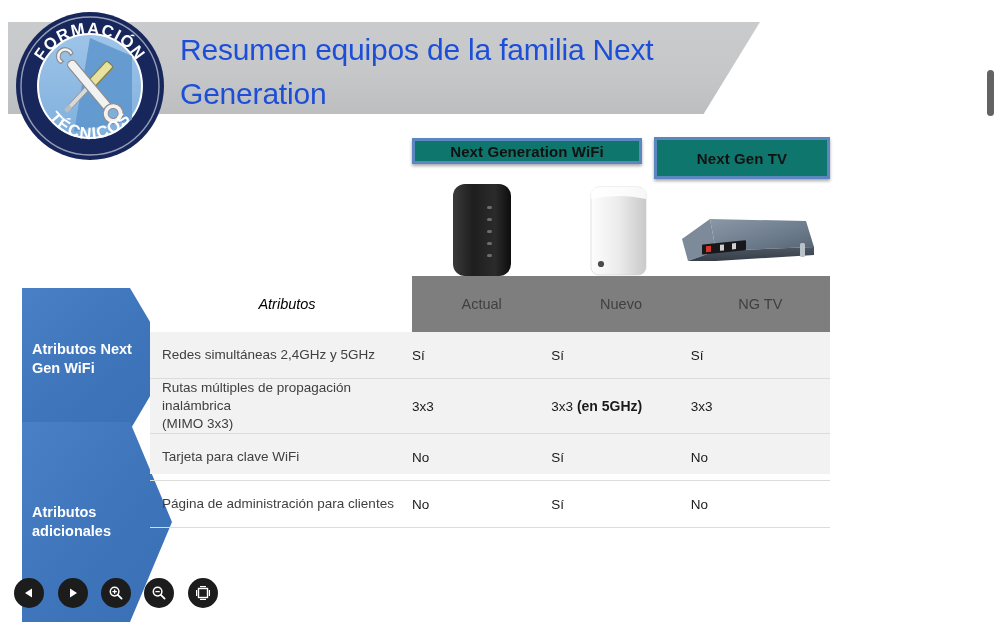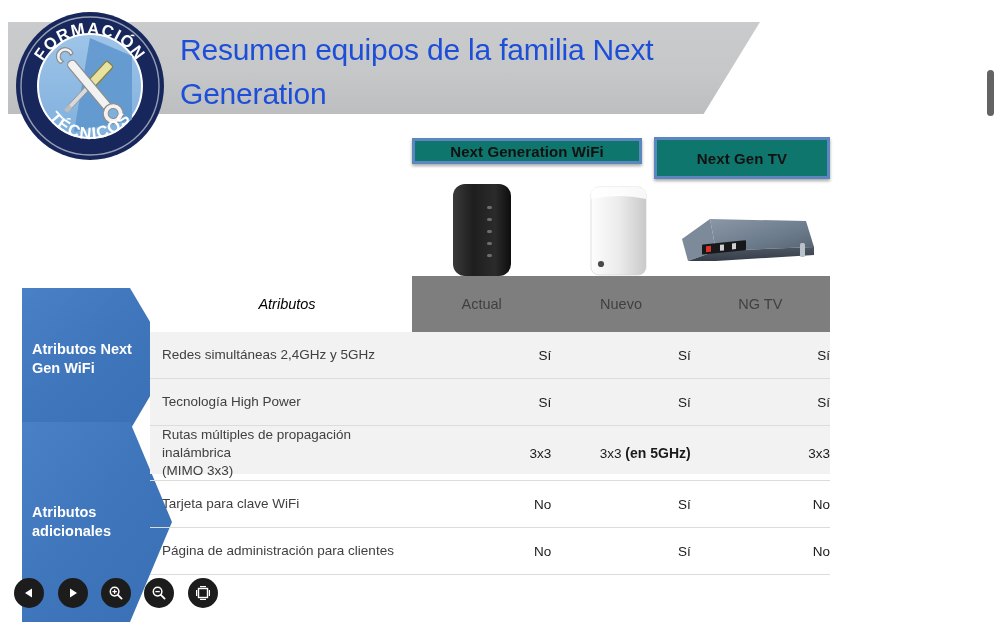--- a/index.html
+++ b/index.html
@@ -148,21 +148,21 @@
   }
 
   .cell-attr {
     font-size: 13.5px;
     color: #404040;
     padding-left: 12px !important;
     line-height: 18px;
     white-space: pre-line;
   }
   .cell-val {
-    text-align: right;
+    text-align: left;
     font-size: 13.5px;
     color: #1a1a1a;
   }
   .cell-val .sub {
     font-size: 14px;
     font-weight: bold;
   }
   .r-sep td { border-bottom: 1px solid #dcdcdc; }
   .h-row-1 td { height: 46px; }
   .h-row-2 td { height: 46px; }
@@ -332,26 +332,20 @@
       <tr>
         <th class="hdr-attr">Atributos</th>
         <th class="hdr-val">Actual</th>
         <th class="hdr-val">Nuevo</th>
         <th class="hdr-val">NG TV</th>
       </tr>
     </thead>
     <tbody>
       <tr class="r-sep h-row-1">
         <td class="cell-attr">Redes simultáneas 2,4GHz y 5GHz</td>
-        <td class="cell-val">Sí</td>
-        <td class="cell-val">Sí</td>
-        <td class="cell-val">Sí</td>
-      </tr>
-      <tr class="r-sep h-row-2">
-        <td class="cell-attr">Tecnología High Power</td>
         <td class="cell-val">Sí</td>
         <td class="cell-val">Sí</td>
         <td class="cell-val">Sí</td>
       </tr>
       <tr class="r-sep h-row-3">
         <td class="cell-attr">Rutas múltiples de propagación inalámbrica
 (MIMO  3x3)</td>
         <td class="cell-val">3x3</td>
         <td class="cell-val"><span>3x3</span> <span class="sub">(en 5GHz)</span></td>
         <td class="cell-val">3x3</td>

